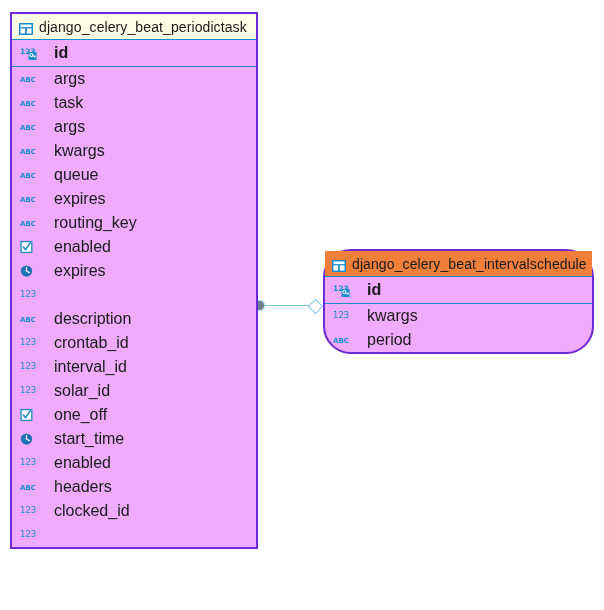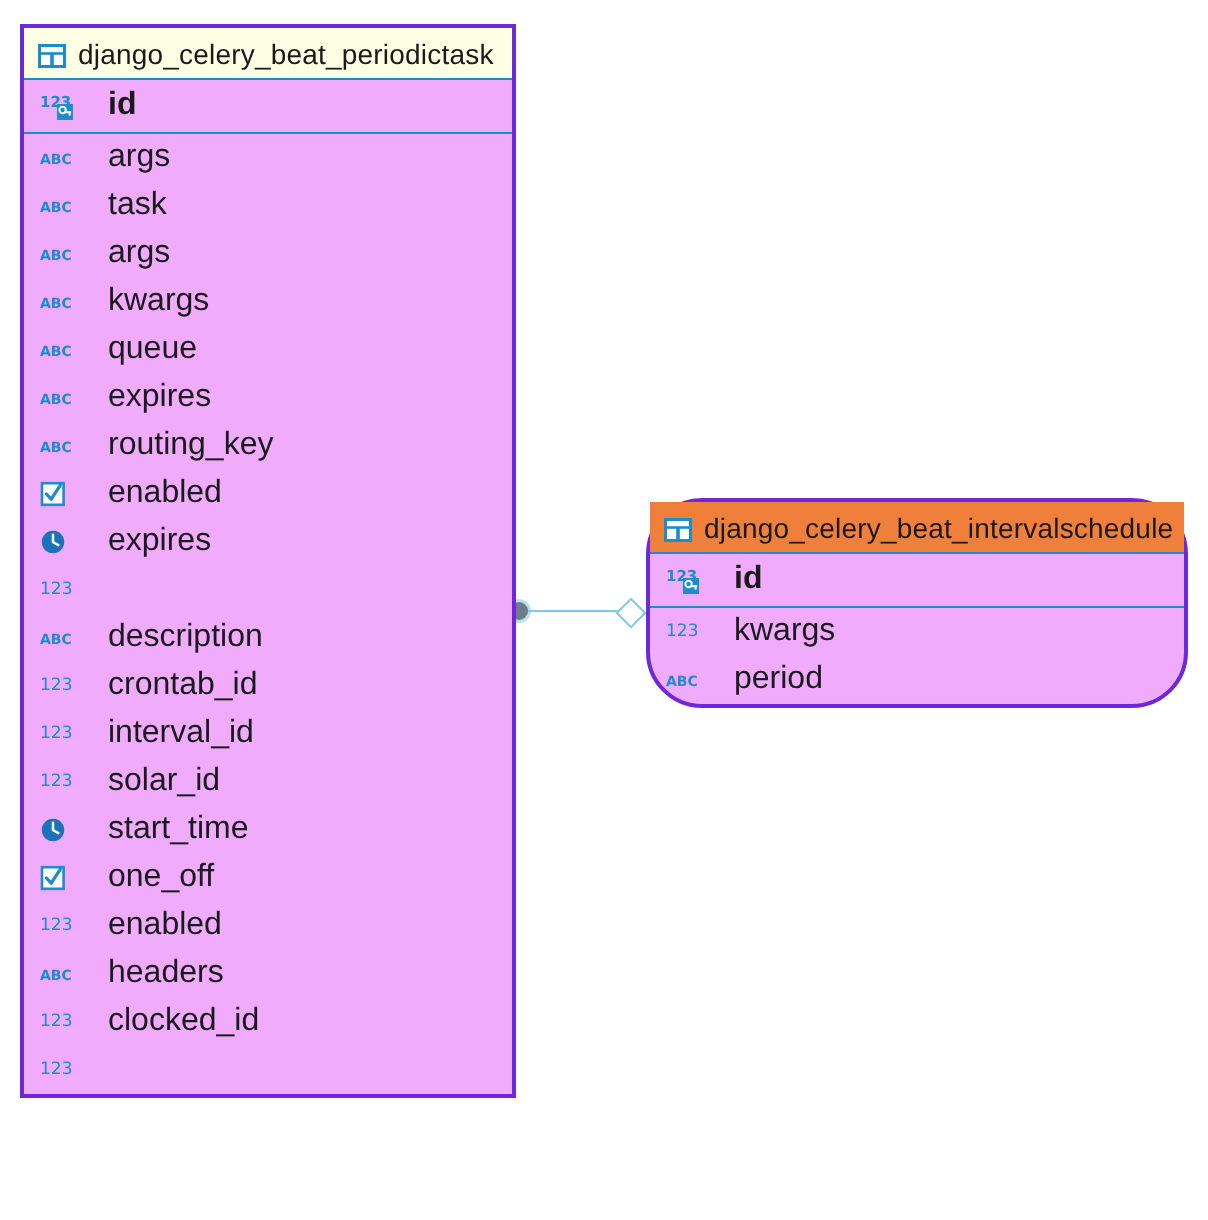--- a/index.html
+++ b/index.html
@@ -268,35 +268,35 @@
         <svg width="18" height="16" viewBox="0 0 18 16">
             <text x="0" y="10" font-family="DejaVu Sans, sans-serif" font-size="8.5" fill="#1b8ccc">123</text>
           </svg>
       </span>
       <span class="col-name">solar_id</span>
     </div>
 
     <div class="col-row">
       <span class="dt-icon">
         <svg width="18" height="16" viewBox="0 0 18 16">
+          <rect x="1" y="2.6" width="10.8" height="10.8" fill="#ffffff" stroke="#1b8ccc" stroke-width="1.3"></rect>
+          <path d="M3.2 8 L5.6 10.6 L10.2 3.6" stroke="#1b8ccc" stroke-width="1.6" fill="none" stroke-linecap="round" stroke-linejoin="round"></path>
+        </svg>
+      </span>
+      <span class="col-name">one_off</span>
+    </div>
+
+    <div class="col-row">
+      <span class="dt-icon">
+        <svg width="18" height="16" viewBox="0 0 18 16">
           <circle cx="6.5" cy="8" r="5.6" fill="#1b72b8"></circle>
           <path d="M6.5 4.4 L6.5 8 L9.2 9.6" stroke="#ffffff" stroke-width="1.25" fill="none" stroke-linecap="round"></path>
         </svg>
       </span>
       <span class="col-name">start_time</span>
-    </div>
-
-    <div class="col-row">
-      <span class="dt-icon">
-        <svg width="18" height="16" viewBox="0 0 18 16">
-          <rect x="1" y="2.6" width="10.8" height="10.8" fill="#ffffff" stroke="#1b8ccc" stroke-width="1.3"></rect>
-          <path d="M3.2 8 L5.6 10.6 L10.2 3.6" stroke="#1b8ccc" stroke-width="1.6" fill="none" stroke-linecap="round" stroke-linejoin="round"></path>
-        </svg>
-      </span>
-      <span class="col-name">one_off</span>
     </div>
 
     <div class="col-row">
       <span class="dt-icon">
         <svg width="18" height="16" viewBox="0 0 18 16">
             <text x="0" y="10" font-family="DejaVu Sans, sans-serif" font-size="8.5" fill="#1b8ccc">123</text>
           </svg>
       </span>
       <span class="col-name">enabled</span>
     </div>

